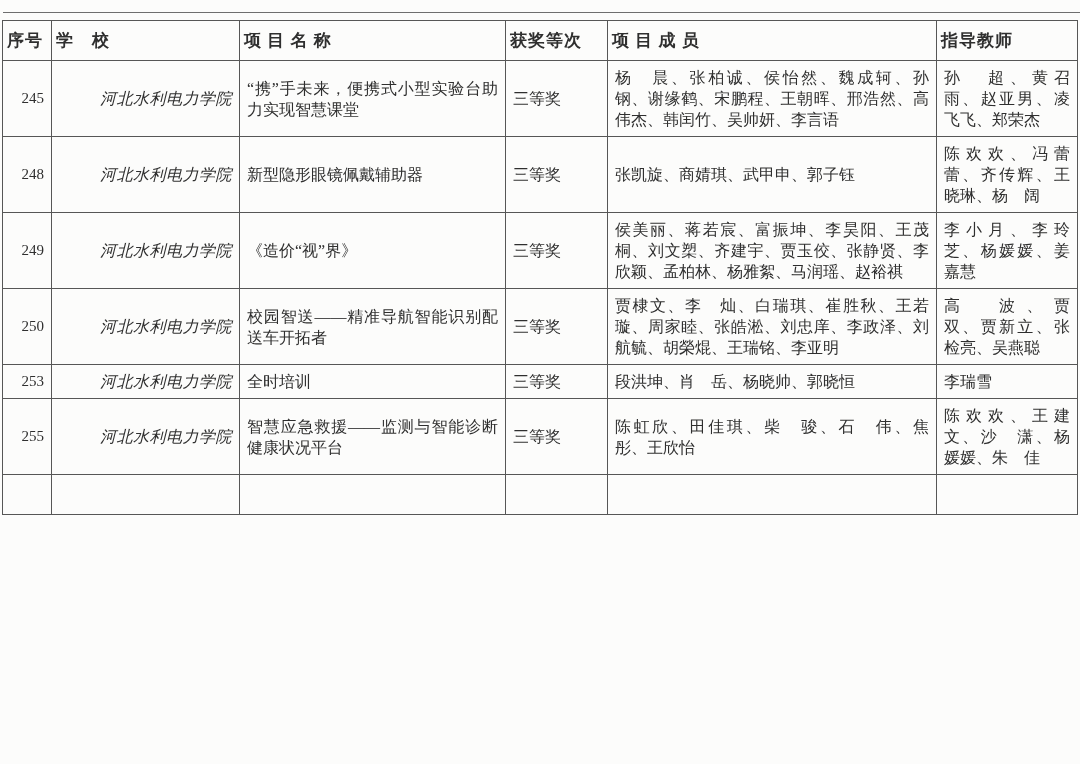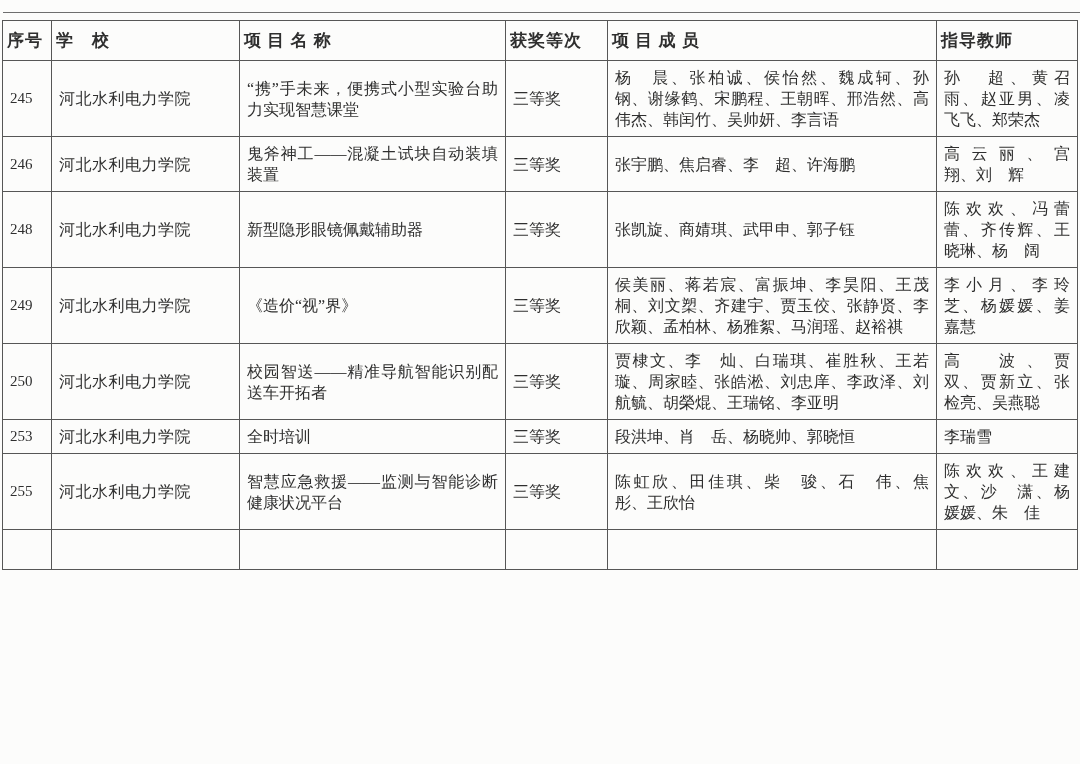--- a/index.html
+++ b/index.html
@@ -33,22 +33,22 @@
   }
   .award-table th{
     font-size:17px;font-weight:bold;
     height:40px;text-align:left;
     letter-spacing:1px;padding:0 4px;
   }
   .award-table td{
     font-size:16px;line-height:21px;
     padding:6px 7px;
   }
-  td.c-index{text-align:left;font-size:15px;}
-  td.c-school{text-align:left;letter-spacing:0.5px;}
+  td.c-index{text-align:right;font-size:15px;}
+  td.c-school{text-align:right;letter-spacing:0.5px;font-style:italic;}
   td.c-project{text-align:justify;}
   td.c-award{text-align:left;}
   td.c-members{text-align:justify;font-family:Liberation Serif, serif;}
   td.c-teachers{text-align:justify;font-size:16px;}
   tr.partial-row td{height:40px;padding:0;}
 </style>
 </head>
 <body>
 
 <div class="page">
@@ -74,28 +74,20 @@
       </tr>
     </thead>
     <tbody>
         <tr>
     <td class="c-index">245</td>
     <td class="c-school">河北水利电力学院</td>
     <td class="c-project">“携”手未来，便携式小型实验台助力实现智慧课堂</td>
     <td class="c-award">三等奖</td>
     <td class="c-members">杨　晨、张柏诚、侯怡然、魏成轲、孙　钢、谢缘鹤、宋鹏程、王朝晖、邢浩然、高伟杰、韩闰竹、吴帅妍、李言语</td>
     <td class="c-teachers">孙　超、黄召雨、赵亚男、凌飞飞、郑荣杰</td>
-  </tr>
-        <tr>
-    <td class="c-index">246</td>
-    <td class="c-school">河北水利电力学院</td>
-    <td class="c-project">鬼斧神工——混凝土试块自动装填装置</td>
-    <td class="c-award">三等奖</td>
-    <td class="c-members">张宇鹏、焦启睿、李　超、许海鹏</td>
-    <td class="c-teachers">高云丽、宫　翔、刘　辉</td>
   </tr>
         <tr>
     <td class="c-index">248</td>
     <td class="c-school">河北水利电力学院</td>
     <td class="c-project">新型隐形眼镜佩戴辅助器</td>
     <td class="c-award">三等奖</td>
     <td class="c-members">张凯旋、商婧琪、武甲申、郭子钰</td>
     <td class="c-teachers">陈欢欢、冯蕾蕾、齐传辉、王晓琳、杨　阔</td>
   </tr>
         <tr>

